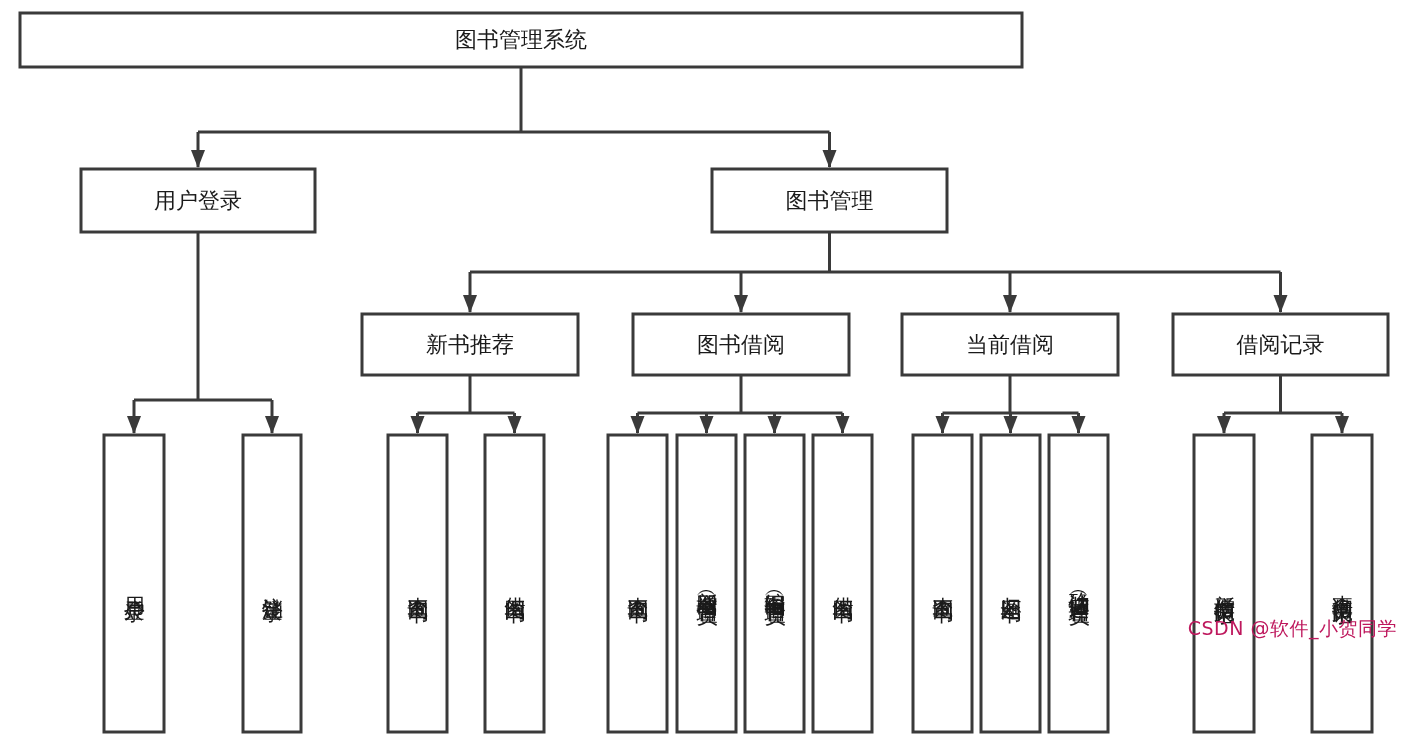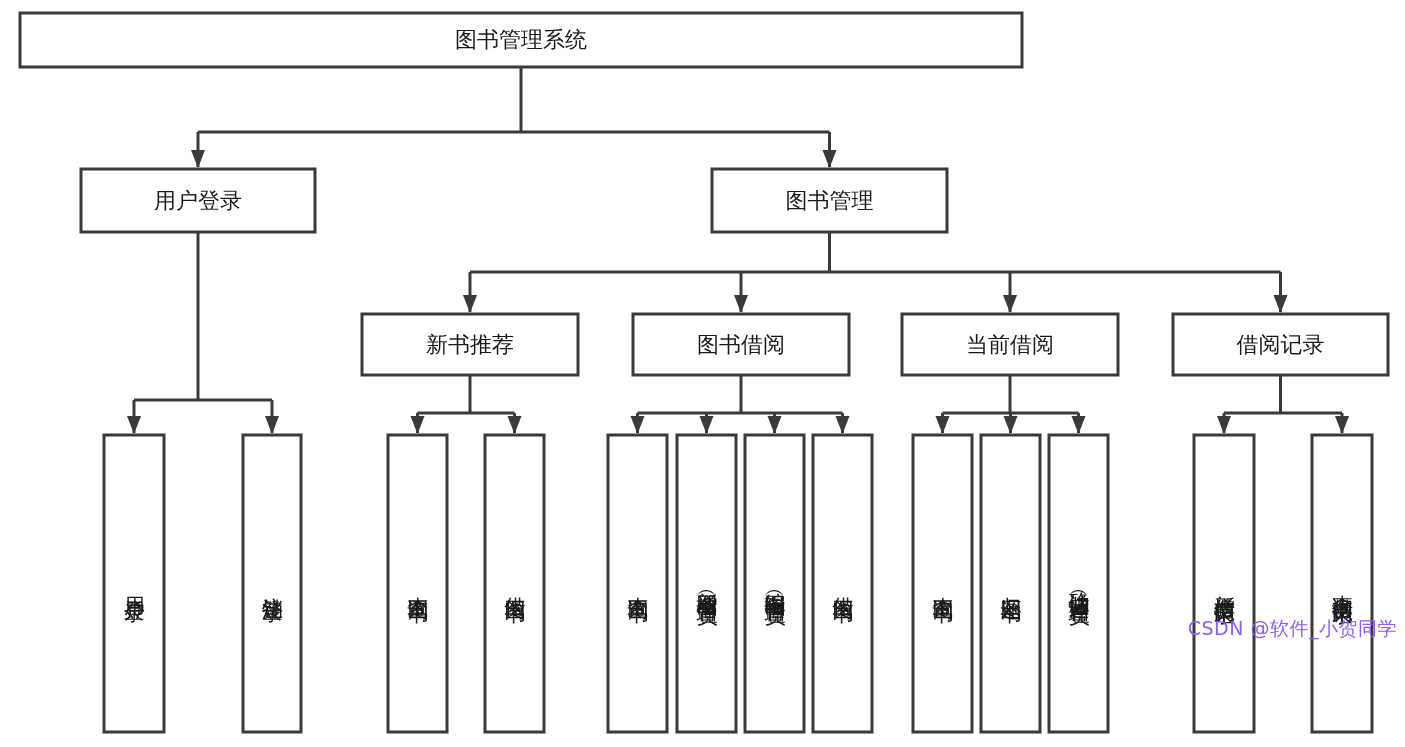--- a/index.html
+++ b/index.html
@@ -63,21 +63,21 @@
     justify-content: center;
     white-space: nowrap;
     pointer-events: none;
   }
   .watermark {
     position: absolute;
     right: 8px;
     bottom: 4px;
     font-family: "DejaVu Sans", "Liberation Sans", sans-serif;
     font-size: 19px;
-    color: #8b5cf6;
+    color: #be185d;
     white-space: nowrap;
     letter-spacing: 0.5px;
     text-align: center;
   }
 </style>
 </head>
 <body>
 
 <div id="diagram-root">
 

